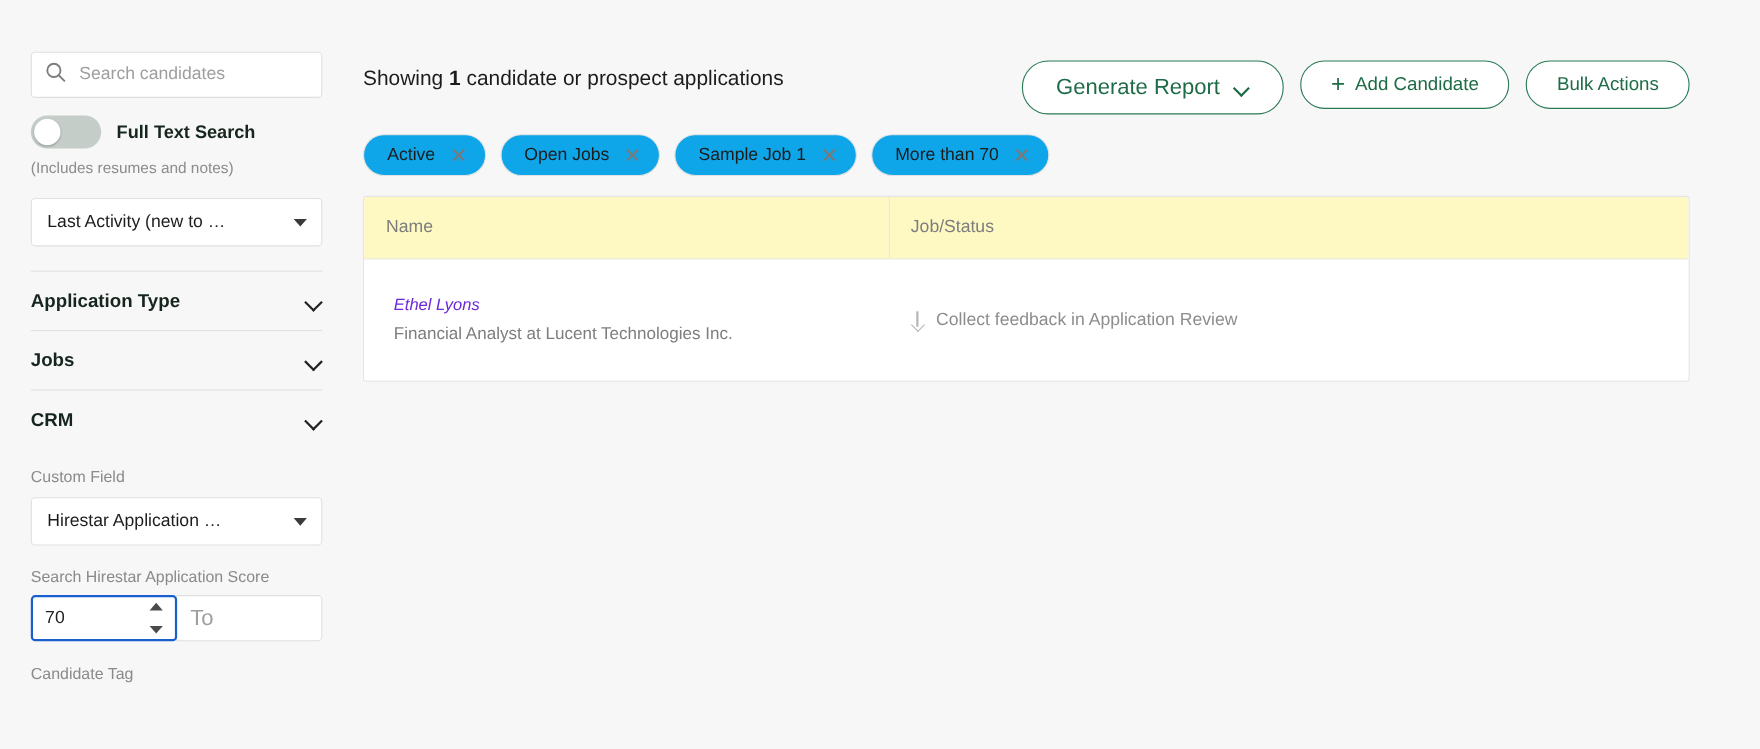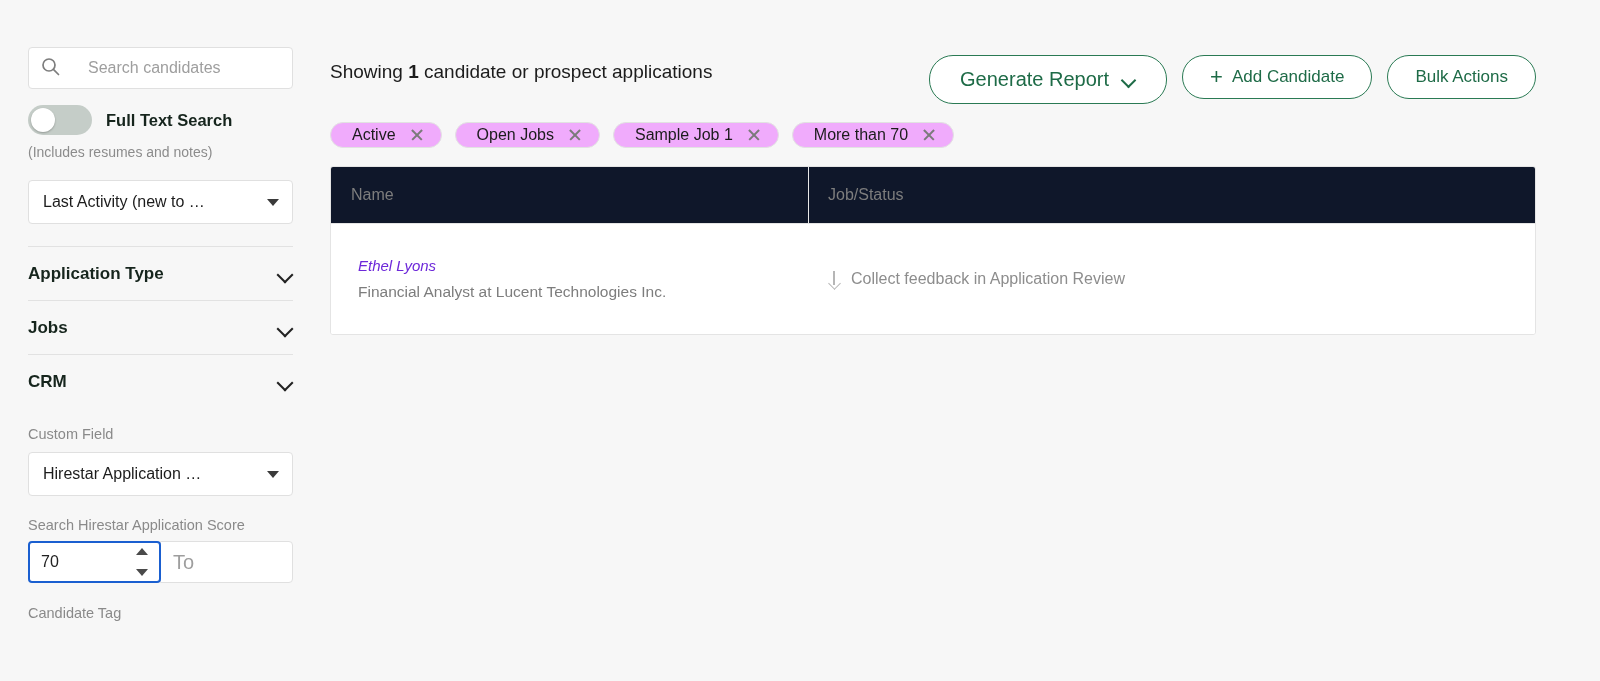--- a/index.html
+++ b/index.html
@@ -26,21 +26,21 @@
     background: #ffffff;
     border: 1px solid #e0e0e0;
     border-radius: 4px;
     display: flex; align-items: center;
     padding: 0 12px;
   }
   .search-box svg { flex: 0 0 auto; }
   .search-input {
     border: none; outline: none; background: transparent;
     font-family: "Liberation Sans", sans-serif;
-    font-size: 16px; color: #222; margin-left: 26px; width: 100%;
+    font-size: 16px; color: #222; margin-left: 10px; width: 100%;
   }
   .search-input::placeholder { color: #9e9e9e; }
 
   .toggle-row { display: flex; align-items: center; margin-top: 16px; }
   .toggle {
     width: 64px; height: 30px; border-radius: 15px;
     background: #c5cdc8; position: relative; flex: 0 0 auto;
     cursor: pointer;
   }
   .toggle .knob {
@@ -155,42 +155,42 @@
   .btn .chev-sm::before {
     content: ""; position: absolute; left: 1px; top: 0;
     width: 9px; height: 9px;
     border-right: 2px solid #1e6b47; border-bottom: 2px solid #1e6b47;
     transform: rotate(45deg);
   }
   .plus { font-size: 22px; margin-right: 9px; line-height: 1; font-weight: 300; }
 
   .chips { display: flex; gap: 13px; margin-top: 18px; }
   .chip {
-    height: 26px; border: 1px solid #e2e2e2; border-radius: 19px;
-    background: #f0abfc; display: flex; align-items: center;
+    height: 38px; border: 1px solid #e2e2e2; border-radius: 19px;
+    background: #0ea5e9; display: flex; align-items: center;
     padding: 0 17px 0 21px; font-size: 16px; color: #1c1c1c;
     cursor: pointer; white-space: nowrap;
   }
   .chip .x {
     margin-left: 14px; width: 14px; height: 14px; position: relative;
     flex: 0 0 auto; cursor: pointer;
   }
   .chip .x::before, .chip .x::after {
     content: ""; position: absolute; left: 0; top: 6px;
     width: 14px; height: 1.6px; background: #7a7a7a;
   }
   .chip .x::before { transform: rotate(45deg); }
   .chip .x::after { transform: rotate(-45deg); }
 
   .table {
     margin-top: 18px; margin-right: 64px;
     border: 1px solid #e4e4e4; border-radius: 3px;
     background: #ffffff; overflow: hidden;
   }
-  .thead { display: flex; background: #0f172a; border-bottom: 1px solid #e4e4e4; height: 57px; }
+  .thead { display: flex; background: #fef9c3; border-bottom: 1px solid #e4e4e4; height: 57px; }
   .th {
     display: flex; align-items: center;
     font-size: 16px; color: #7d7d7d;
   }
   .th-name { width: 478px; padding-left: 20px; border-right: 1px solid #e8e8e8; }
   .th-job { flex: 1; padding-left: 19px; }
   .trow { display: flex; min-height: 110px; align-items: center; background: #ffffff; }
   .td-name { width: 478px; padding-left: 27px; }
   .cand-name { font-size: 15px; color: #6d28d9; font-style: italic; }
   .cand-sub { font-size: 15.5px; color: #7d7d7d; margin-top: 9px; }

